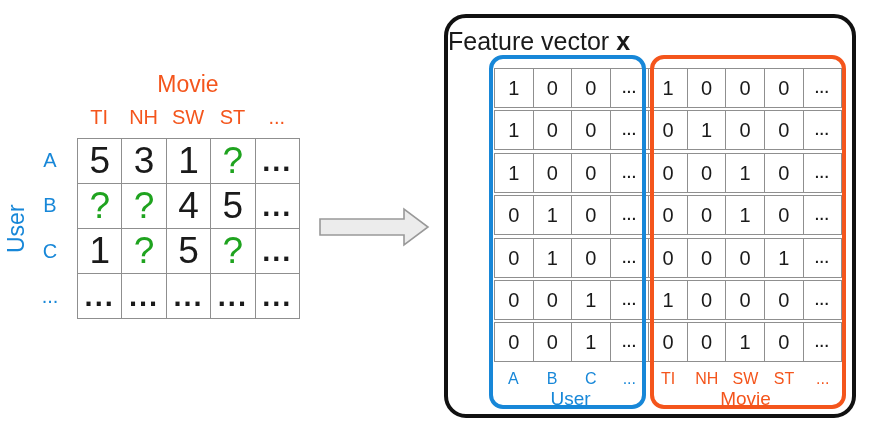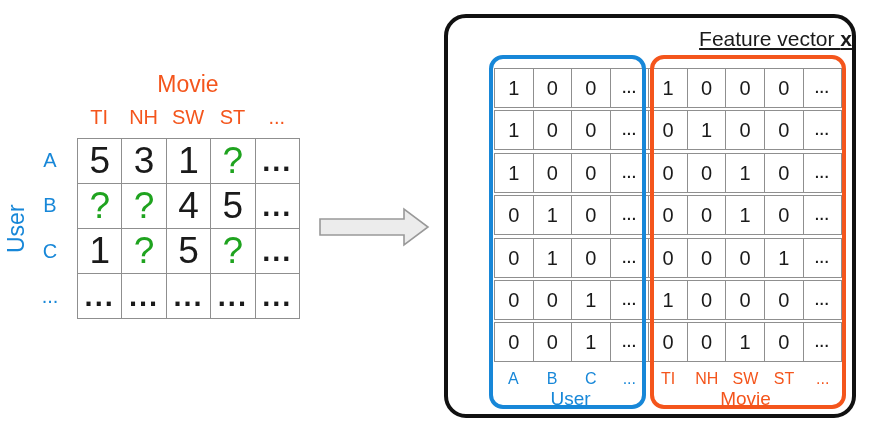--- a/index.html
+++ b/index.html
@@ -30,22 +30,22 @@
     display:flex;align-items:center;justify-content:center;font-size:37px;
     color:var(--ink);background:#fff;}
   .lcell.q{color:var(--green);}
   .lcell.dots{font-size:29px;font-weight:700;letter-spacing:2px;}
   
   .arrow{position:absolute;left:318px;top:204px;}
   .arrow path{fill:#ececec;stroke:#999;stroke-width:1.6;}
   
   .panel{position:absolute;left:444px;top:14px;width:412px;height:404px;
     box-sizing:border-box;border:4px solid #111;border-radius:22px;background:#fff;}
-  .ptitle{position:absolute;top:9px;left:0;width:100%;text-align:right;
-    font-size:21px;color:var(--ink);text-decoration:underline;}
+  .ptitle{position:absolute;top:9px;left:0;width:100%;text-align:left;
+    font-size:25px;color:var(--ink);}
   .ptitle b{font-weight:700;}
   .vlabel{position:absolute;left:0;width:42px;height:40px;display:flex;
     align-items:center;justify-content:flex-end;font-weight:700;font-size:16px;padding-left:48px;}
   .vlabel sup{font-size:10px;line-height:0;}
   .vrow{position:absolute;left:46px;width:348px;height:40px;display:flex;
     box-sizing:border-box;border:1px solid var(--grid);background:#fff;}
   .vcell{flex:1;display:flex;align-items:center;justify-content:center;
     font-size:20px;color:var(--ink);border-left:1px solid var(--grid);}
   .vcell:first-child{border-left:none;}
   .vcell.dots{font-size:14px;font-weight:700;letter-spacing:1px;}

